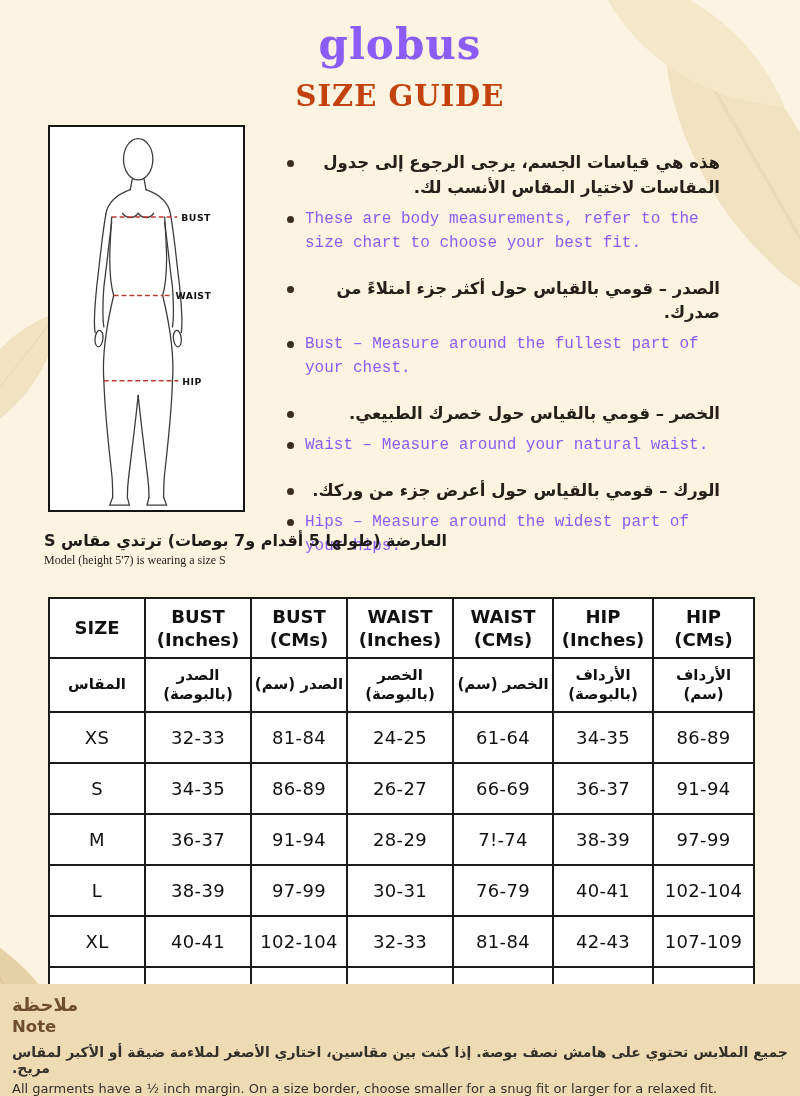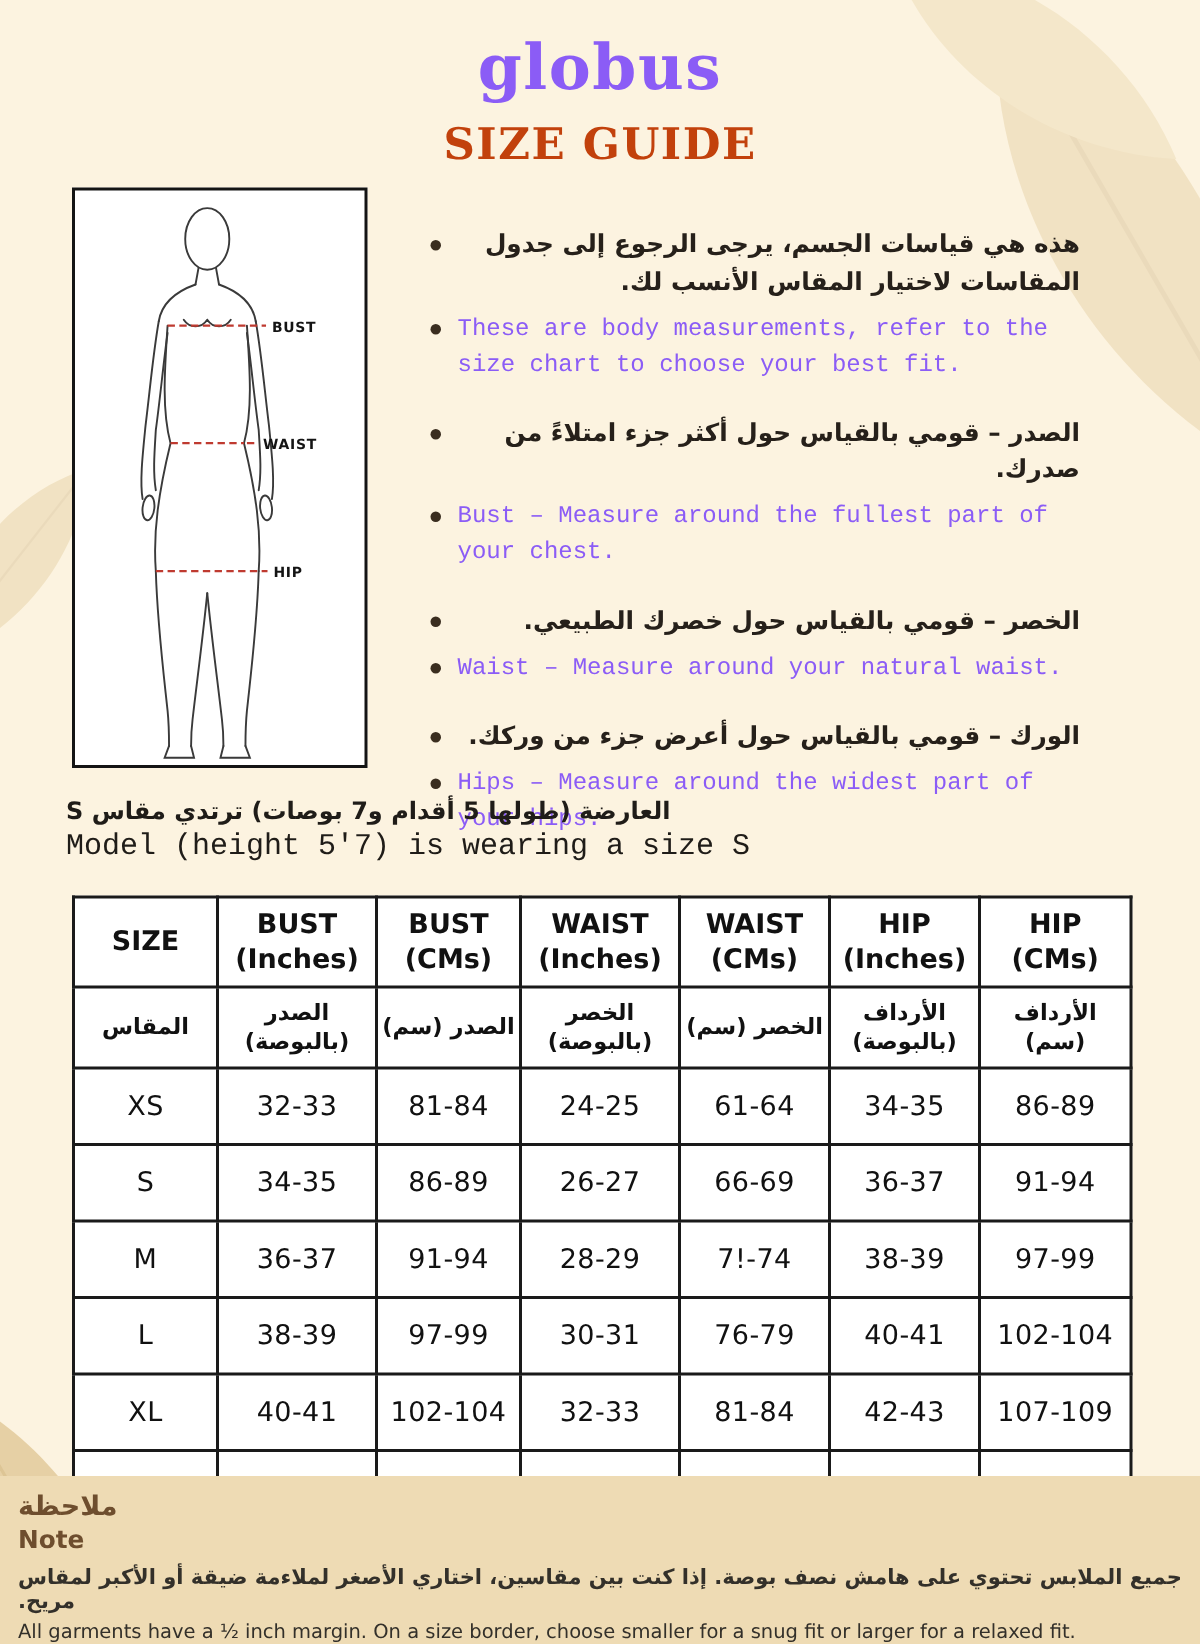--- a/index.html
+++ b/index.html
@@ -31,21 +31,21 @@
   .bullets{flex:1;padding-top:26px}
   .grp{margin-bottom:22px}
   .bullet-item{display:flex;gap:11px;margin-bottom:6px}
   .dot{flex:0 0 7px;width:7px;height:7px;border-radius:50%;background:#3a2d1f;margin-top:9px}
   .b-ar{font-size:16.5px;font-weight:600;color:#26201a;line-height:1.5;direction:rtl;flex:1}
   .b-en{font-family:Liberation Mono, monospace;font-size:16px;color:#8b5cf6;line-height:1.5;flex:1}
 
   
   .model-note{position:absolute;top:531px;left:44px;z-index:1}
   .mn-ar{direction:rtl;text-align:left;font-size:16px;font-weight:600;color:#1f1c18}
-  .mn-en{font-family:Liberation Mono, monospace;font-size:20px;font-weight:500;color:#1f1c18;margin-top:3px}
+  .mn-en{font-family:Liberation Serif, serif;font-size:12px;font-weight:500;color:#1f1c18;margin-top:3px}
 
   
   .size-table{position:absolute;top:597px;left:48px;width:705px;border-collapse:collapse;background:#fff;z-index:1;table-layout:fixed}
   .size-table th,.size-table td{border:2px solid #1a1a1a;text-align:center;vertical-align:middle;color:#111;background:#fff}
   .size-table th{white-space:pre-line;line-height:1.3}
   tr.th-en th{height:60px;font-size:18px;font-weight:700}
   tr.th-ar th{height:54px;font-size:15px;font-weight:700}
   tr.data-row td{height:51px;font-size:18px;font-weight:500;letter-spacing:.3px}
   td.size-cell{font-weight:700}
 

